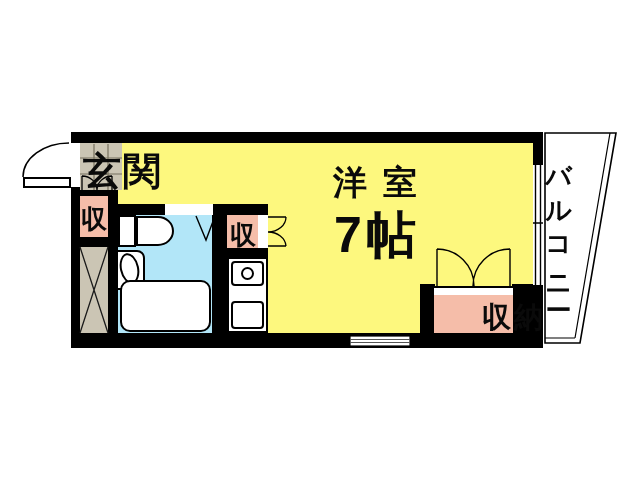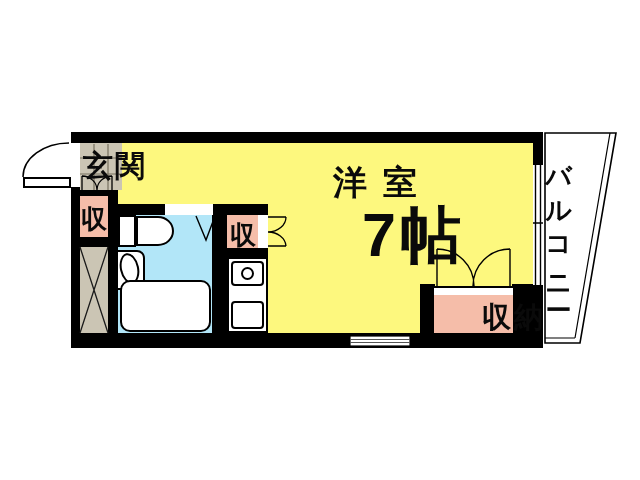--- a/index.html
+++ b/index.html
@@ -78,25 +78,25 @@
       <rect x="533" y="165" width="10" height="120" fill="#fff"></rect>
       <path d="M535.5,165 V285 M540.5,165 V285 M533,223 H543" stroke="#000" stroke-width="1.4" fill="none"></path>
     </g>
 
     <g>
       <rect x="350" y="336" width="60" height="10" fill="#fff" stroke="#000" stroke-width="1.2"></rect>
       <path d="M350,339.5 H410 M350,342.5 H410" stroke="#555" stroke-width="1" fill="none"></path>
     </g>
   </svg>
 
-  <div class="abs lbl" style="left:83px;top:146px;font-size:30px;letter-spacing:2px;text-align:right;">玄関</div>
+  <div class="abs lbl" style="left:83px;top:146px;font-size:38px;letter-spacing:2px;text-align:right;">玄関</div>
 
   <div class="abs center" style="left:285px;top:156px;width:180px;line-height:53px;">
     <div class="lbl" style="font-size:34px;letter-spacing:16px;padding-left:16px;">洋室</div>
-    <div class="lbl" style="font-size:61px;letter-spacing:4px;padding-left:4px;text-align:right;">7帖</div>
+    <div class="lbl" style="font-size:50px;letter-spacing:4px;padding-left:4px;">7帖</div>
   </div>
 
   <div class="abs lbl center" style="left:79px;top:202px;width:30px;font-size:26px;">収</div>
 
   <div class="abs lbl center" style="left:227px;top:218px;width:32px;font-size:26px;">収</div>
 
   <div class="abs lbl center" style="left:434px;top:298px;width:79px;font-size:29px;letter-spacing:3px;padding-left:48px;">収納</div>
 
   <div class="abs lbl" style="left:547px;top:146px;width:30px;height:200px;font-size:26px;letter-spacing:8px;writing-mode:vertical-rl;">バルコニー</div>
 

